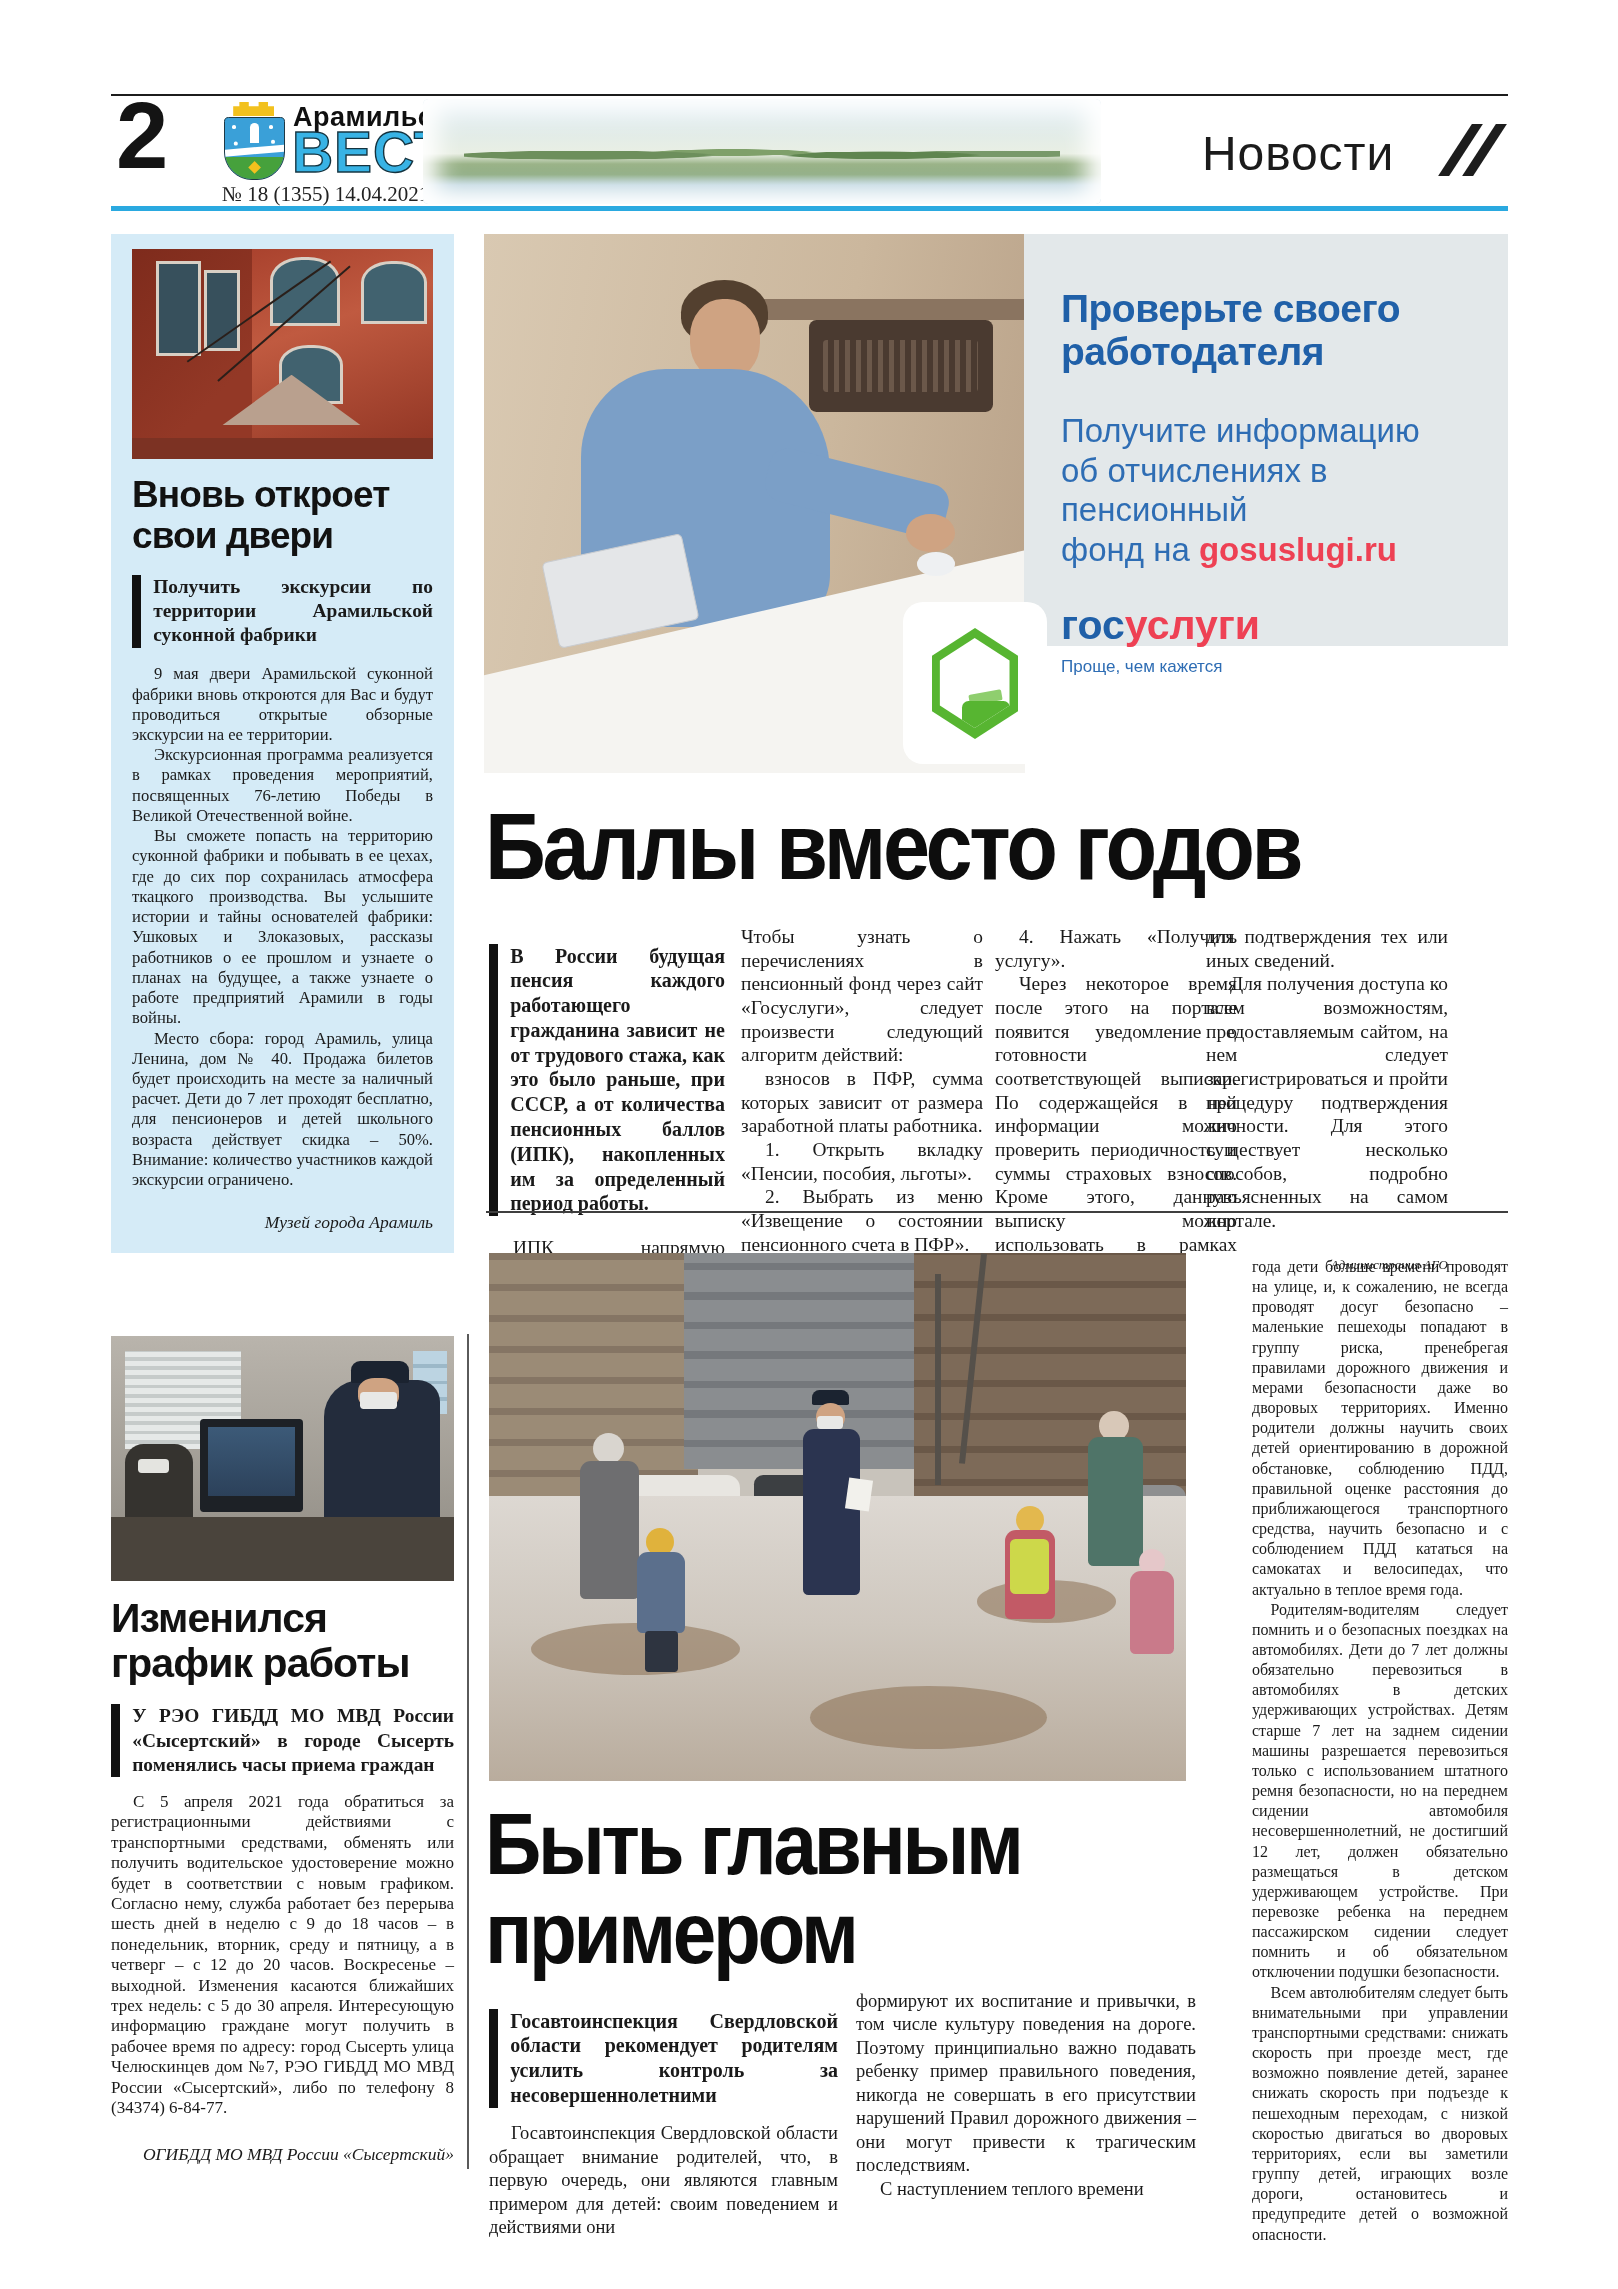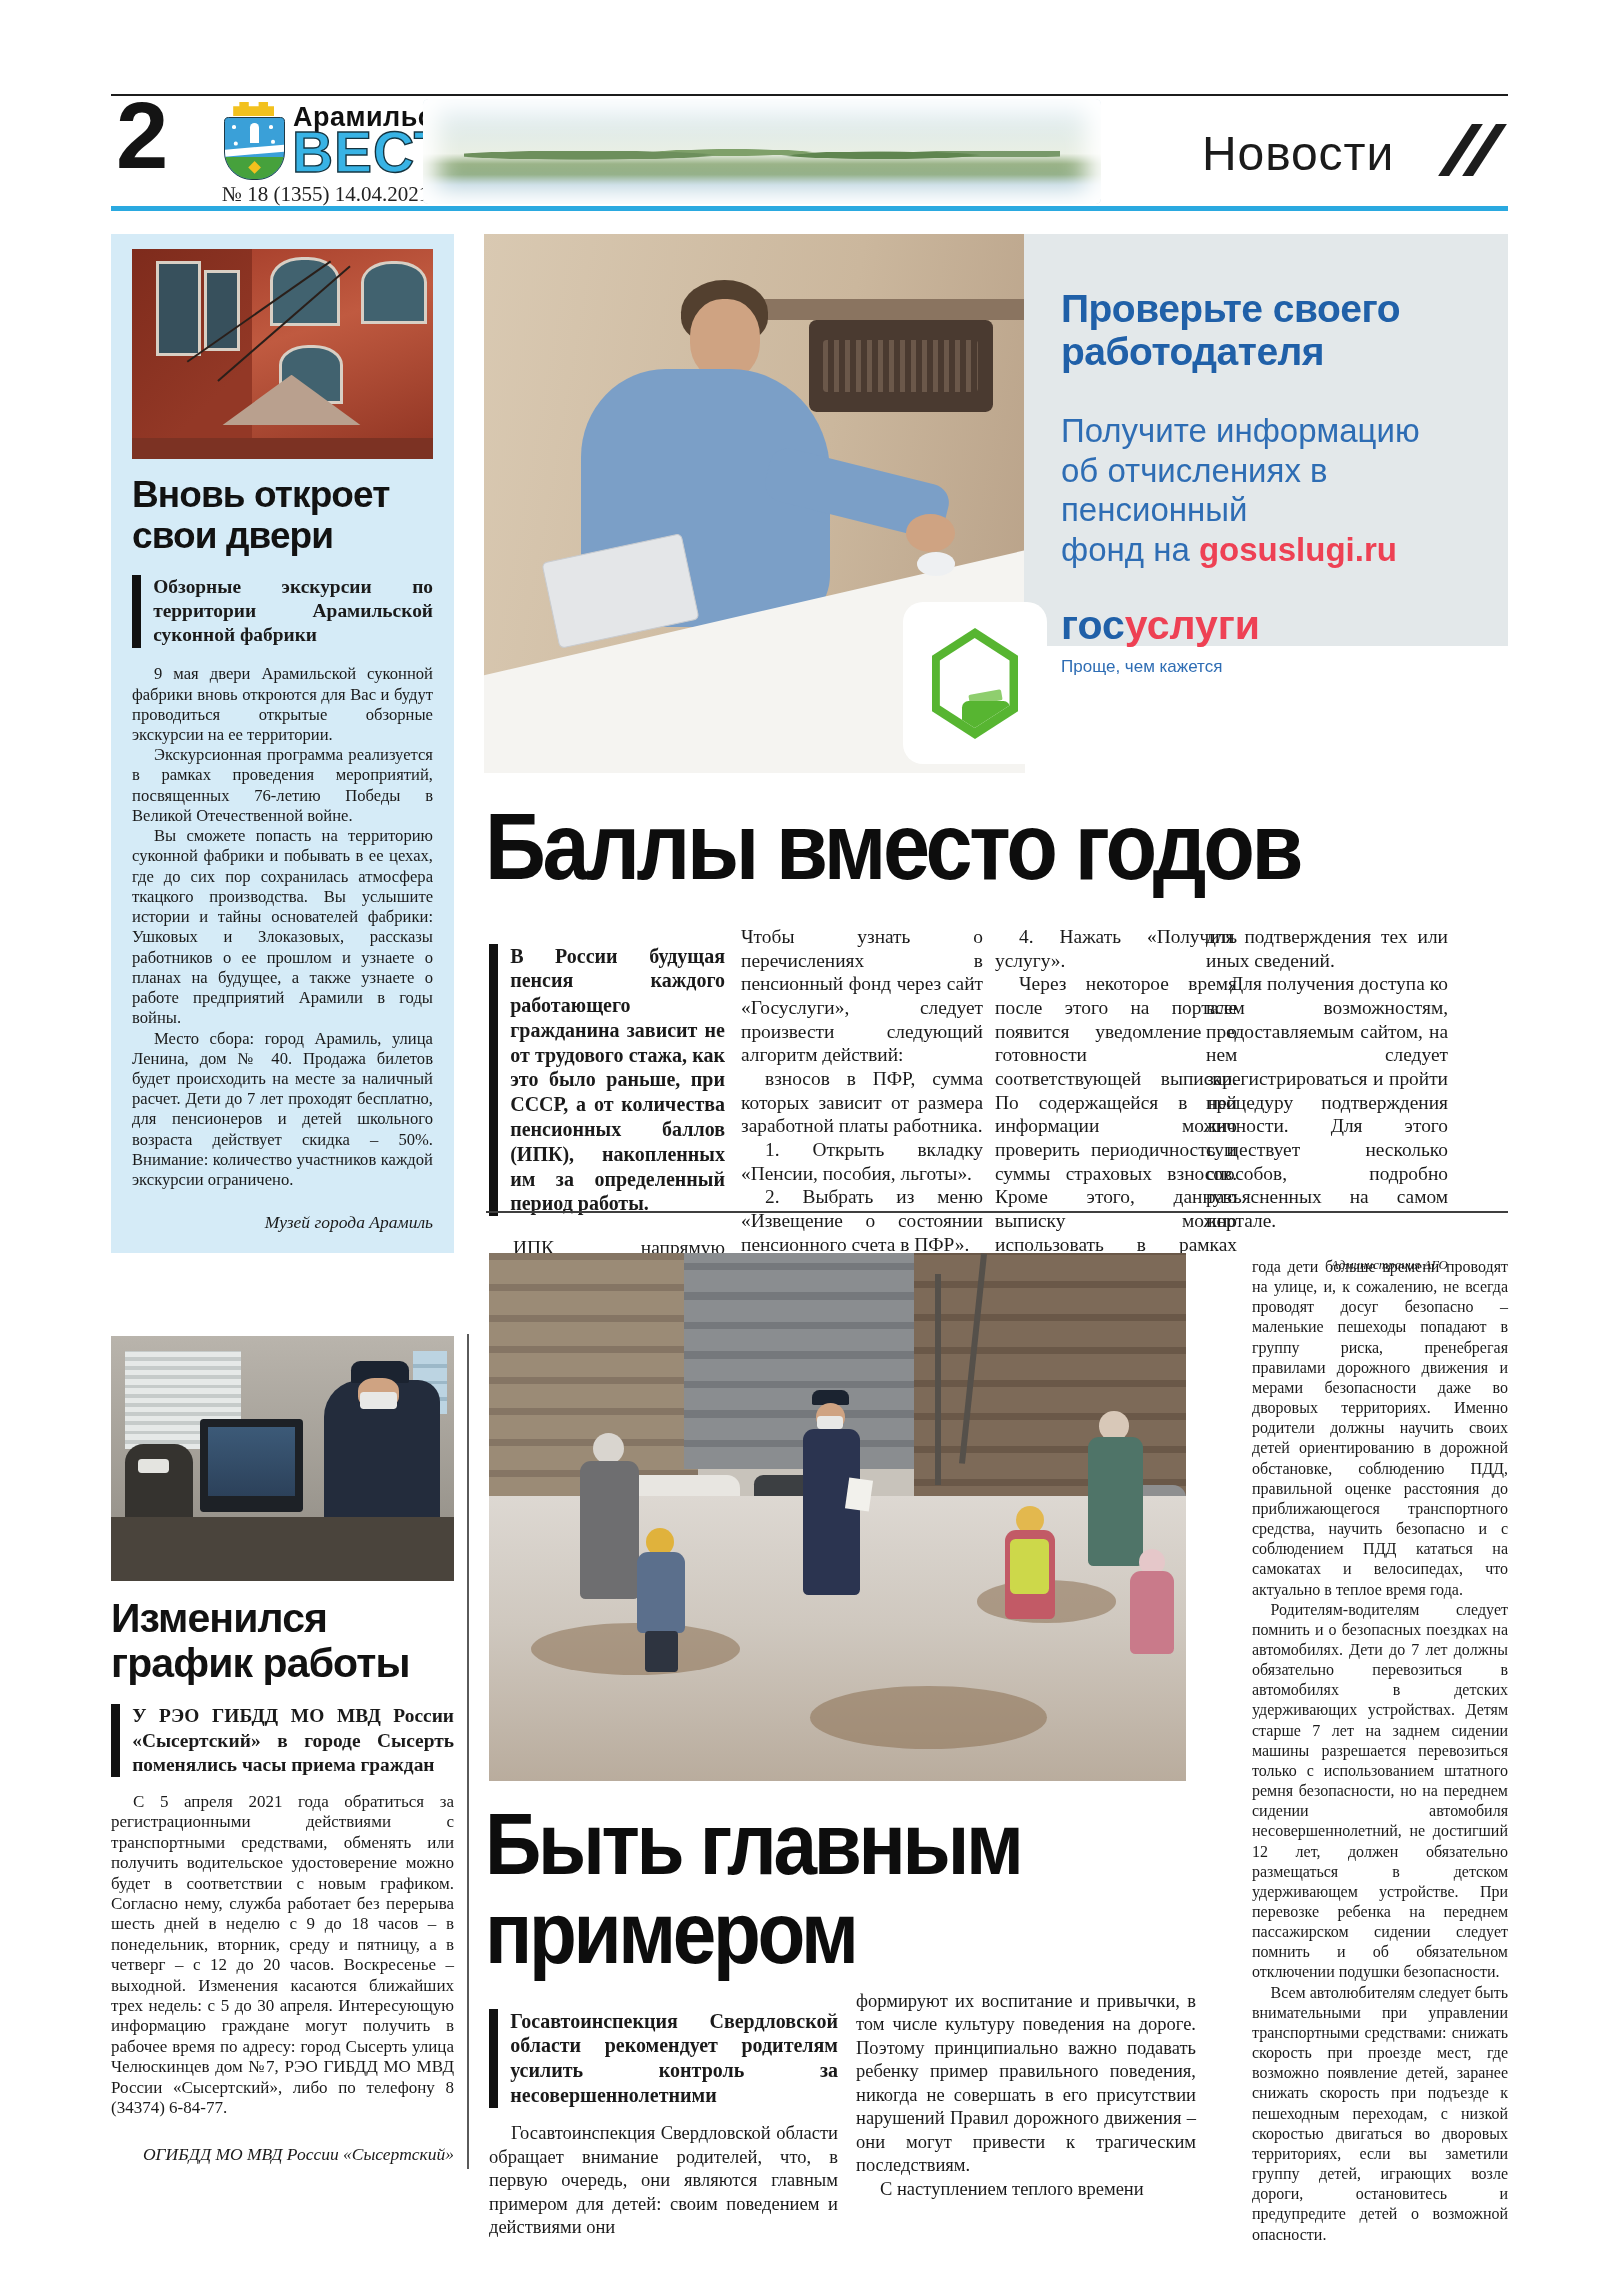--- a/index.html
+++ b/index.html
@@ -244,21 +244,21 @@
     <div class="fwin b"></div>
     <div class="fwin c"></div>
     <div class="wire w1"></div>
     <div class="wire w2"></div>
     <div class="pediment"></div>
     <div class="f-bottom"></div>
   </div>
   <h2>Вновь откроет свои двери</h2>
   <div class="lead-row">
     <div class="lead-bar"></div>
-    <div class="lead-text">Обзорные экскурсии по территории Арамильской суконной фабрики</div>
+    <div class="lead-text">Получить экскурсии по территории Арамильской суконной фабрики</div>
   </div>
   <div class="body-text">
       <p>9 мая двери Арамильской суконной фабрики вновь откроются для Вас и будут проводиться открытые обзорные экскурсии на ее территории.</p>
       <p>Экскурсионная программа реализуется в рамках проведения мероприятий, посвященных 76-летию Победы в Великой Отечественной войне.</p>
       <p>Вы сможете попасть на территорию суконной фабрики и побывать в ее цехах, где до сих пор сохранилась атмосфера ткацкого производства. Вы услышите истории и тайны основателей фабрики: Ушковых и Злоказовых, рассказы работников о ее прошлом и узнаете о планах на будущее, а также узнаете о работе предприятий Арамили в годы войны.</p>
       <p>Место сбора: город Арамиль, улица Ленина, дом № 40. Продажа билетов будет происходить на месте за наличный расчет. Дети до 7 лет проходят бесплатно, для пенсионеров и детей школьного возраста действует скидка – 50%. Внимание: количество участников каждой экскурсии ограничено.</p>
     </div>
   <div class="sig">Музей города Арамиль</div>
 </div>
 

